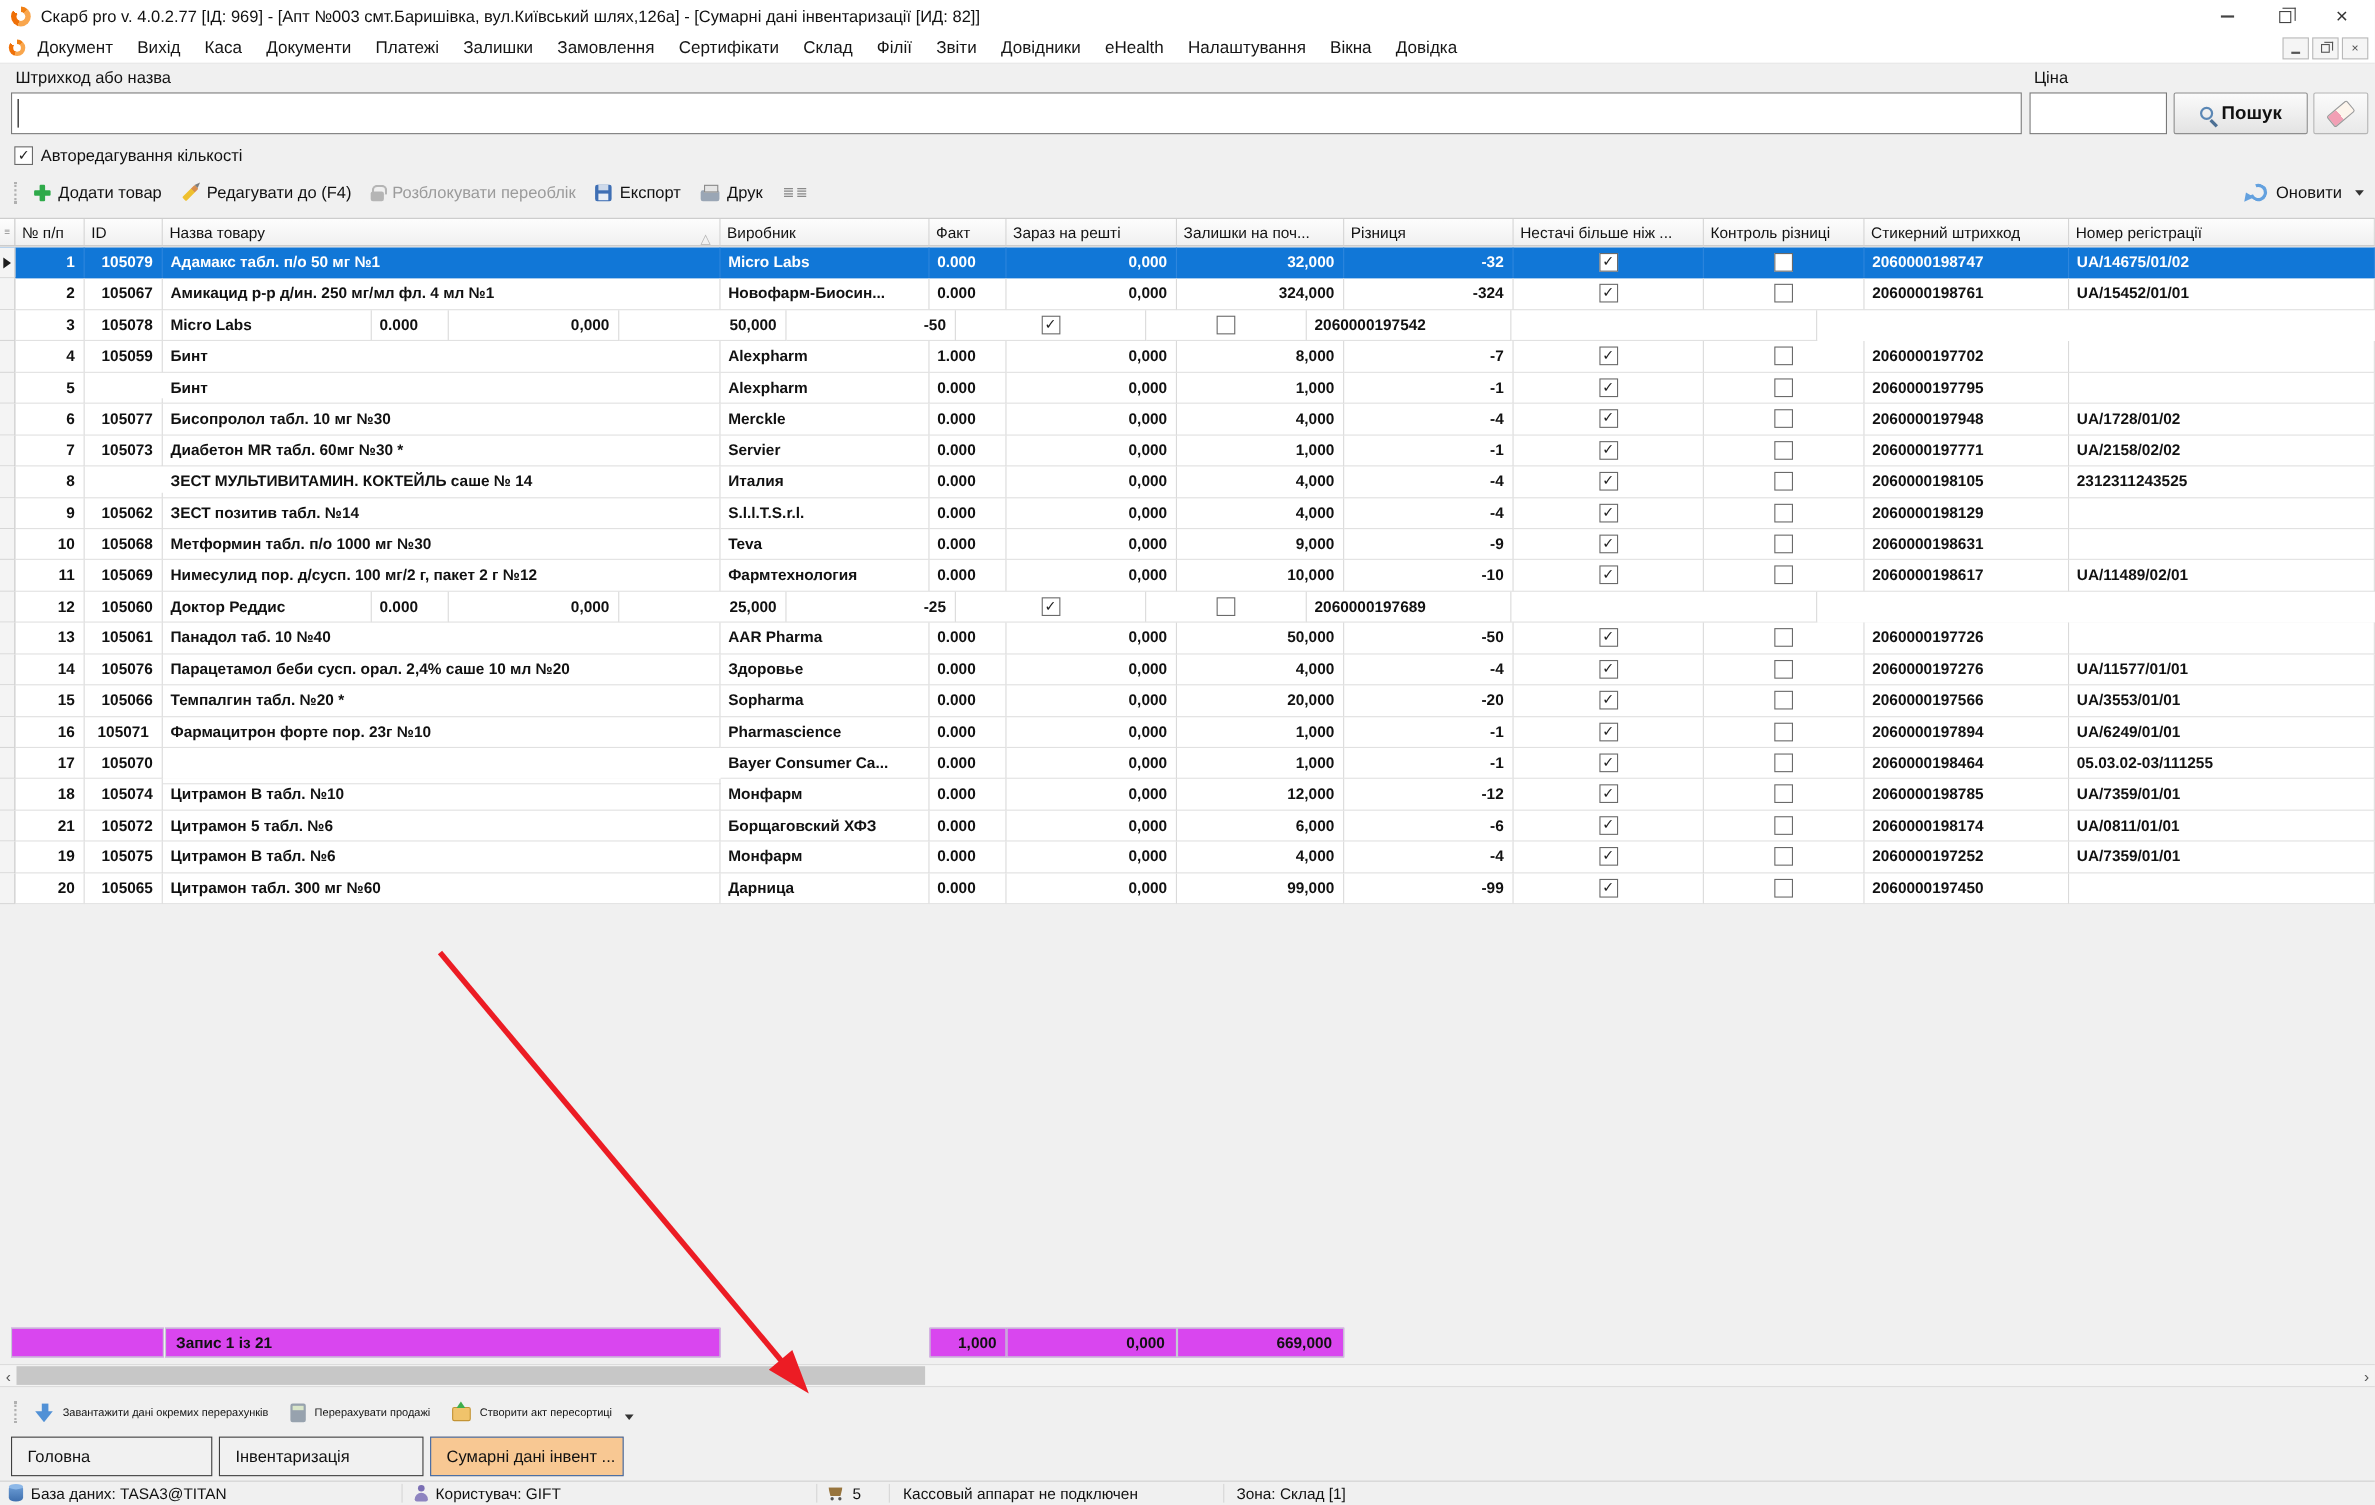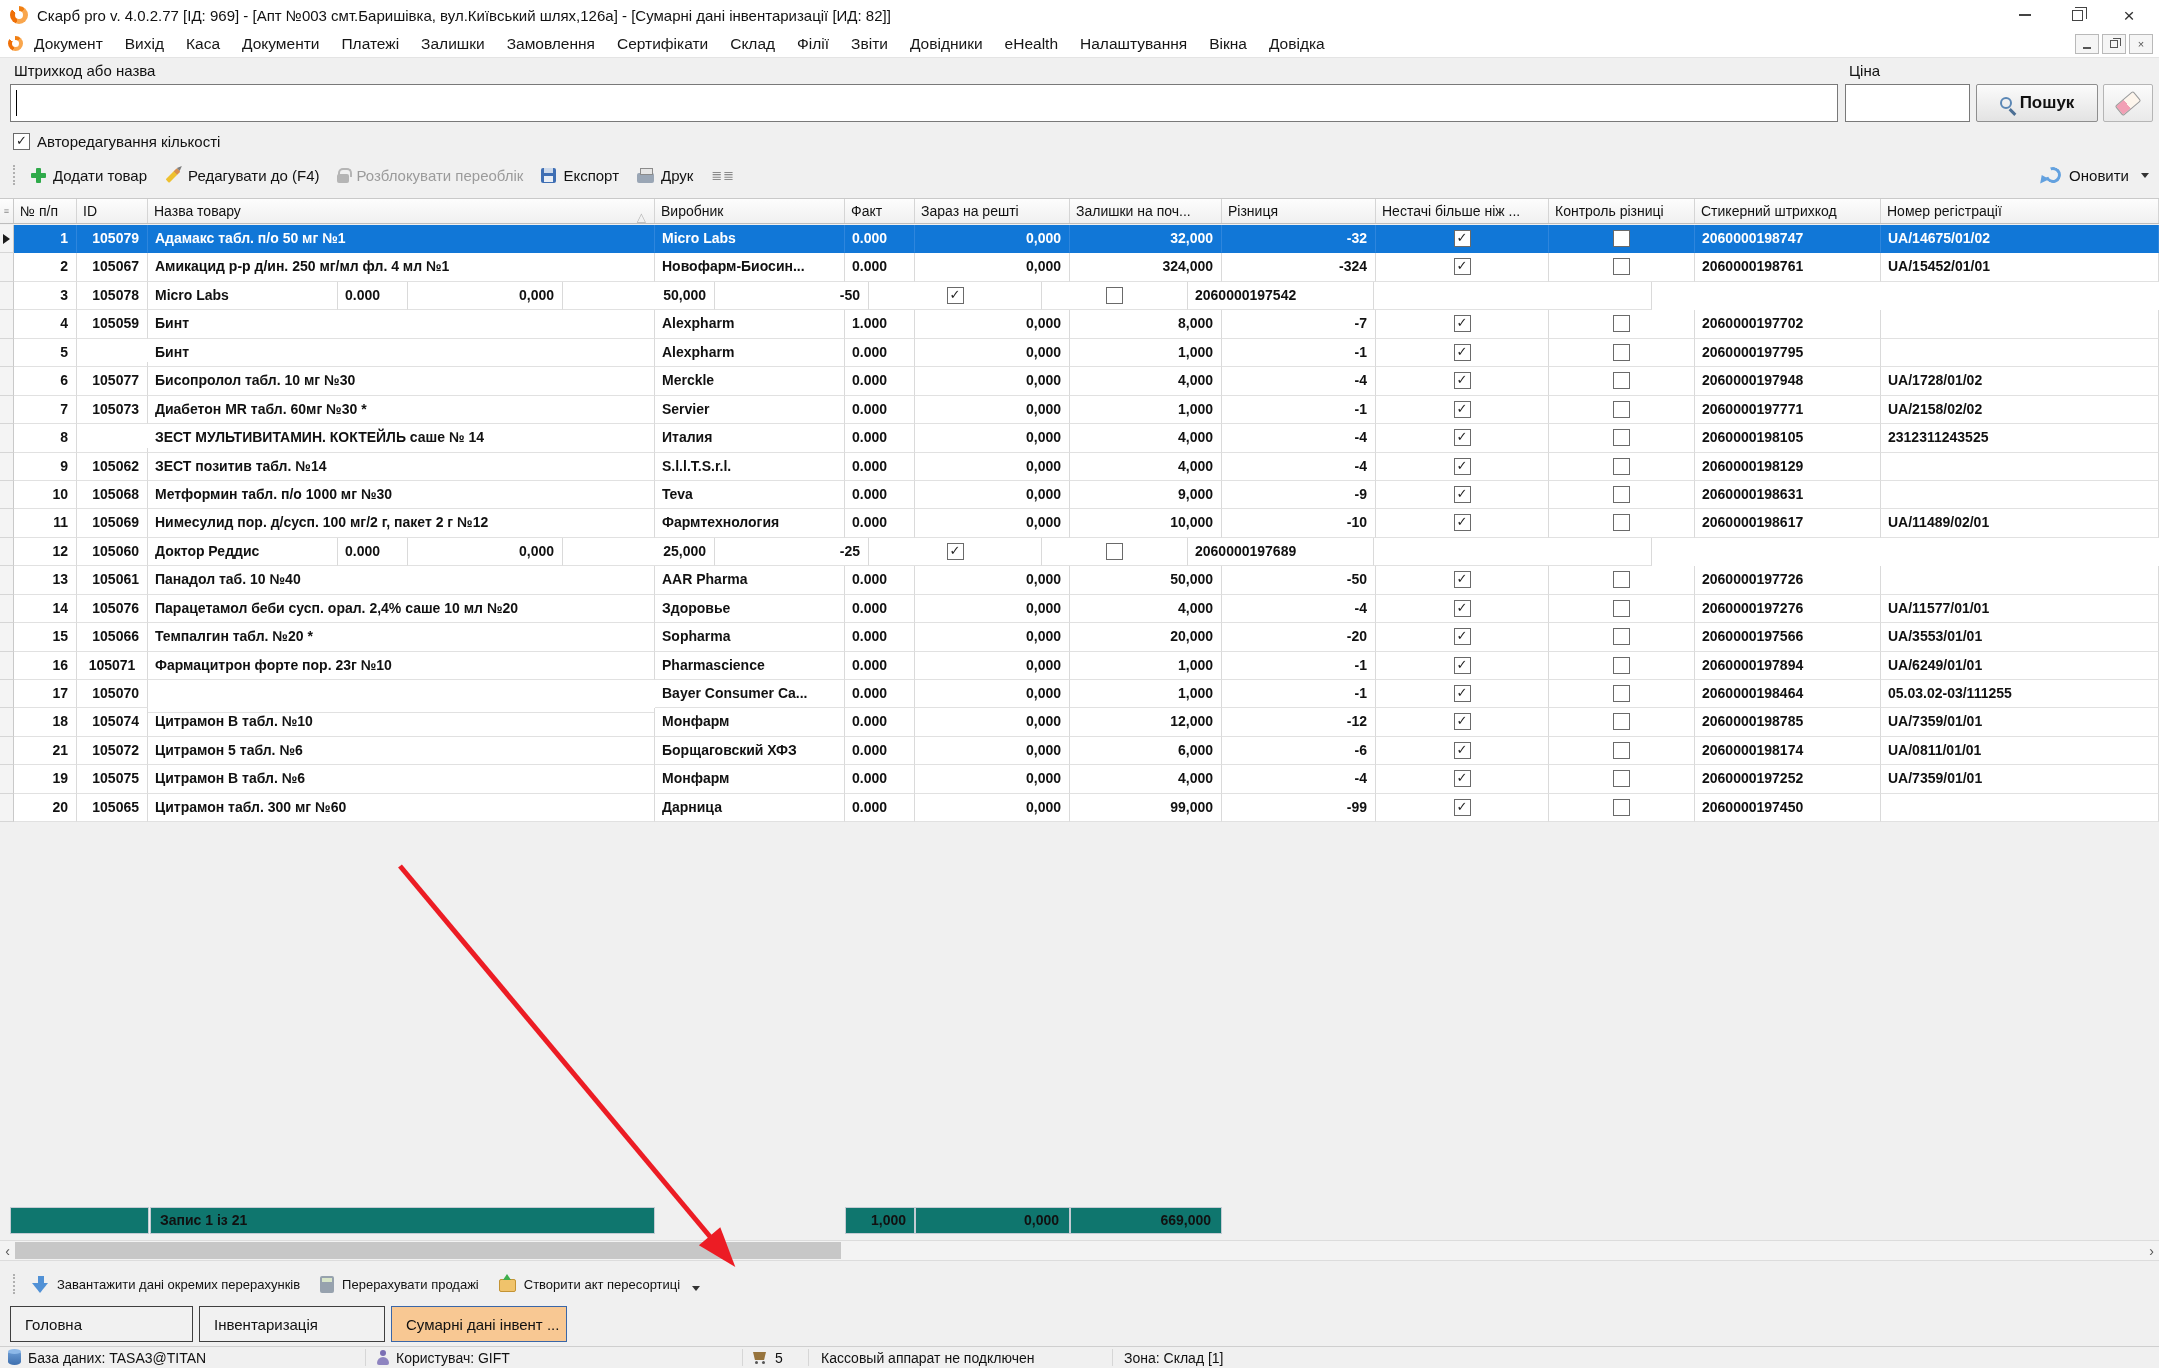--- a/index.html
+++ b/index.html
@@ -70,28 +70,28 @@
   .grow{display:flex;height:28.45px;background:#fff}
   .cell{border-right:1px solid #dadada;border-bottom:1px solid #e1e1e1;font-size:14px;font-weight:bold;line-height:27px;overflow:hidden;white-space:nowrap}
   .gutter{width:14px;background:#f4f4f4;border-right:1px solid #c9c9c9;border-bottom:1px solid #d6d6d6;display:flex;align-items:center;justify-content:center}
   .ptr{width:0;height:0;border-top:5px solid transparent;border-bottom:5px solid transparent;border-left:7px solid #1c1c1c}
   .c-num{text-align:right;padding:0 8px}
   .c-left{padding:0 7px}
   .chkcell{display:flex;align-items:flex-start;justify-content:center;padding-top:5px}
   .grow.sel{background:#1177d7}
   .grow.sel .cell{color:#fff;border-right-color:#2e86dd;border-bottom-color:#1177d7}
   
-  .sumbox{position:absolute;top:1207px;height:27px;background:#0f766e;border:1px solid #c4cbd3;font-size:14px;font-weight:bold;line-height:25px;white-space:nowrap;overflow:hidden}
+  .sumbox{position:absolute;top:1207px;height:27px;background:#d946ef;border:1px solid #c4cbd3;font-size:14px;font-weight:bold;line-height:25px;white-space:nowrap;overflow:hidden}
   
   .hscroll{position:absolute;left:0;top:1240px;width:2159px;height:21px;background:#f3f3f3;border-top:1px solid #dcdcdc;border-bottom:1px solid #dcdcdc}
   .sarrow{position:absolute;top:0;width:15px;height:19px;display:flex;align-items:center;justify-content:center;color:#555;font-size:14px}
   .sthumb{position:absolute;left:15px;top:1px;width:826px;height:17px;background:#c7c7c7}
   
   .btoolbar{position:absolute;left:0;top:1266px;width:2159px;height:36px;display:flex;align-items:center;padding-left:6px}
-  .btool{display:flex;align-items:center;gap:8px;padding:0 10px;font-size:13px;white-space:nowrap}
+  .btool{display:flex;align-items:center;gap:8px;padding:0 10px;font-size:10px;white-space:nowrap}
   .dload{position:relative;width:17px;height:17px}
   .dload:before{content:"";position:absolute;left:5.5px;top:0;width:6px;height:8px;background:#5191d6}
   .dload:after{content:"";position:absolute;left:0;top:7px;border-left:8.5px solid transparent;border-right:8.5px solid transparent;border-top:10px solid #5191d6}
   .calc{width:14px;height:17px;background:#97a2ae;border-radius:2px;position:relative}
   .calc:before{content:"";position:absolute;left:2px;top:2px;width:10px;height:4px;background:#d9e6c9}
   .folder{width:17px;height:13px;background:#f0c36b;border:1px solid #c39334;border-radius:2px;position:relative;margin-top:3px}
   .folder:before{content:"";position:absolute;left:3px;top:-6px;border-left:4px solid transparent;border-right:4px solid transparent;border-bottom:6px solid #3fae4c}
   
   .tabs{position:absolute;left:10px;top:1306px;height:38px;display:flex;gap:6px}
   .tab{height:36px;border:1px solid #3f3f3f;background:#f1f1f1;display:flex;align-items:center;padding:0 14px;font-size:15px;white-space:nowrap;overflow:hidden}

